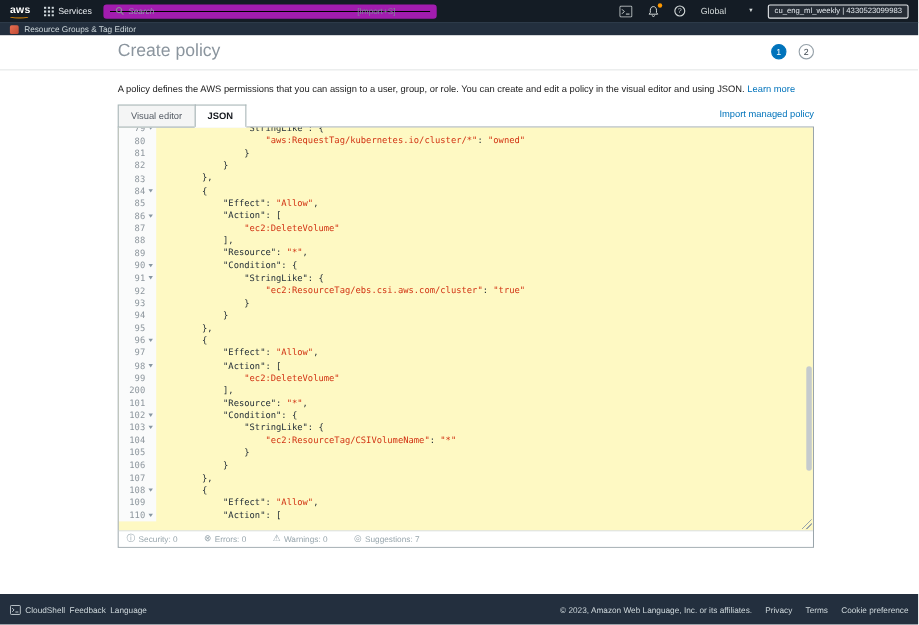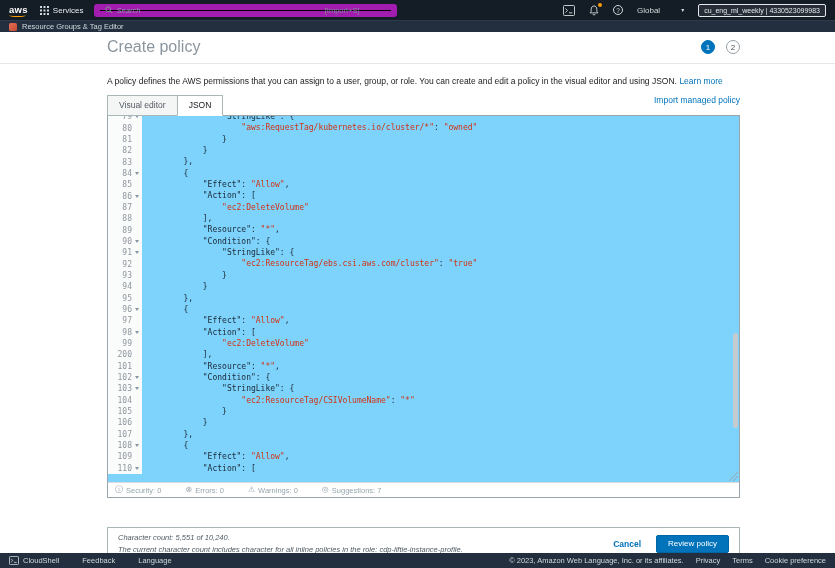--- a/index.html
+++ b/index.html
@@ -35,29 +35,29 @@
   .title-row { display:flex; align-items:center; margin-top:6px; }
   .page-title { font-size:16px; font-weight:400; color:#8b959e; }
   .steps { margin-left:auto; display:flex; gap:11px; }
   .step { width:14px; height:14px; border-radius:50%; background:#fff; border:1px solid #95a0a8; color:#3f4850; font-size:8px; display:flex; align-items:center; justify-content:center; cursor:pointer; }
   .step.active { background:#0073bb; border-color:#0073bb; color:#fff; }
   .page-divider { height:1px; background:#e4e7e7; margin-top:7px; }
   .desc { margin-top:12px; font-size:8.5px; color:#222; }
   .link { color:#0073bb; text-decoration:none; cursor:pointer; }
 
   
-  .tabs-row { display:flex; align-items:flex-start; margin-top:9px; }
+  .tabs-row { display:flex; align-items:center; margin-top:9px; }
   .tab { font-size:8.5px; color:#545b64; background:#f4f5f5; border:1px solid #aab7b8; padding:4px 11px 5px; margin-bottom:-1px; position:relative; z-index:2; cursor:pointer; }
   .tab + .tab { margin-left:-1px; }
-  .tab.active { background:#fff; color:#16191f; font-weight:normal; border-bottom-color:#fff; z-index:3; }
+  .tab.active { background:#fff; color:#16191f; font-weight:bold; border-bottom-color:#fff; z-index:3; }
   .import { margin-left:auto; font-size:8.5px; padding-bottom:5px; }
 
   
   .editor { border:1px solid #9aa5ab; position:relative; z-index:1; background:#fff; }
-  .editor-surface { position:relative; height:366px; overflow:hidden; background:#7dd3fc; }
+  .editor-surface { position:relative; height:366px; overflow:hidden; background:#fef9c3; }
   .shift { display:flex; margin-top:-5px; }
   .gutter { width:34px; flex:none; background:#fafbfb; color:#8e979e; font-family:"DejaVu Sans Mono",monospace; font-size:8px; }
   .gutter-line { height:11.35px; display:flex; align-items:center; justify-content:flex-end; padding-right:1px; }
   .ln { display:inline-block; min-width:18px; text-align:right; }
   .fold { width:8px; height:8px; display:inline-flex; align-items:center; justify-content:center; margin-left:1px; cursor:pointer; }
   .fold::after { content:""; border-left:2.8px solid transparent; border-right:2.8px solid transparent; border-top:3.6px solid #8796a2; display:block; }
   .fold.nofold::after { display:none; }
   .code { flex:1; font-family:"DejaVu Sans Mono",monospace; font-size:8px; padding-left:3px; cursor:text; }
   .code-line { height:11.35px; line-height:11.35px; white-space:pre; }
   .tok-plain { color:#1b2733; }
@@ -71,21 +71,21 @@
   .status-icon { font-size:8px; line-height:1; }
 
   
   .footer-card { margin-top:29px; border:1px solid #aab7b8; padding:4px 10px; display:flex; align-items:center; background:#fff; }
   .char-info { font-size:7.5px; font-style:italic; color:#4d5a63; line-height:1.55; }
   .actions { margin-left:auto; display:flex; align-items:center; gap:15px; }
   .cancel { font-size:8.5px; font-weight:bold; }
   .btn-primary { background:#0073bb; border:1px solid #0065a5; color:#fff; font-size:8px; font-family:"Liberation Sans",sans-serif; padding:3.5px 11px; border-radius:2px; cursor:pointer; }
 
   
-  .bottombar { position:absolute; bottom:0; left:0; right:0; height:15px; background:#232f3e; display:flex; align-items:center; padding:0 9px; gap:23px; color:#cfd8dc; font-size:7.5px; z-index:10; }
+  .bottombar { position:absolute; bottom:0; left:0; right:0; height:28px; background:#232f3e; display:flex; align-items:center; padding:0 9px; gap:4px; color:#cfd8dc; font-size:7.5px; z-index:10; }
   .bb-item { display:flex; align-items:center; gap:4px; cursor:pointer; white-space:nowrap; }
   .bb-right { margin-left:auto; display:flex; align-items:center; gap:12px; white-space:nowrap; }
   .bb-right a { color:#cfd8dc; text-decoration:none; cursor:pointer; }
 </style>
 </head>
 <body>
 
 <div class="page">
 
   <header class="topnav">
@@ -354,30 +354,20 @@
             <span class="status-icon">⚠</span>
             <span>Warnings: 0</span>
           </span>
           <span class="status-item">
             <span class="status-icon">◎</span>
             <span>Suggestions: 7</span>
           </span>
         </div>
       </div>
 
-      <div class="footer-card">
-        <div class="char-info">
-          <div>Character count: 5,551 of 10,240.</div>
-          <div>The current character count includes character for all inline policies in the role: cdp-liftie-instance-profile.</div>
-        </div>
-        <div class="actions">
-          <a class="link cancel">Cancel</a>
-          <button class="btn-primary">Review policy</button>
-        </div>
-      </div>
     </div>
   </main>
 
   <footer class="bottombar">
     <span class="bb-item">
       <svg width="10" height="9" viewBox="0 0 12 11">
           <rect x="0.5" y="0.5" width="11" height="10" rx="1" fill="none" stroke="#cfd8dc" stroke-width="1"></rect>
           <path d="M2.5 3.5l2 2-2 2" fill="none" stroke="#cfd8dc" stroke-width="1"></path>
           <line x1="6" y1="7.8" x2="9.3" y2="7.8" stroke="#cfd8dc" stroke-width="1"></line>
         </svg>

